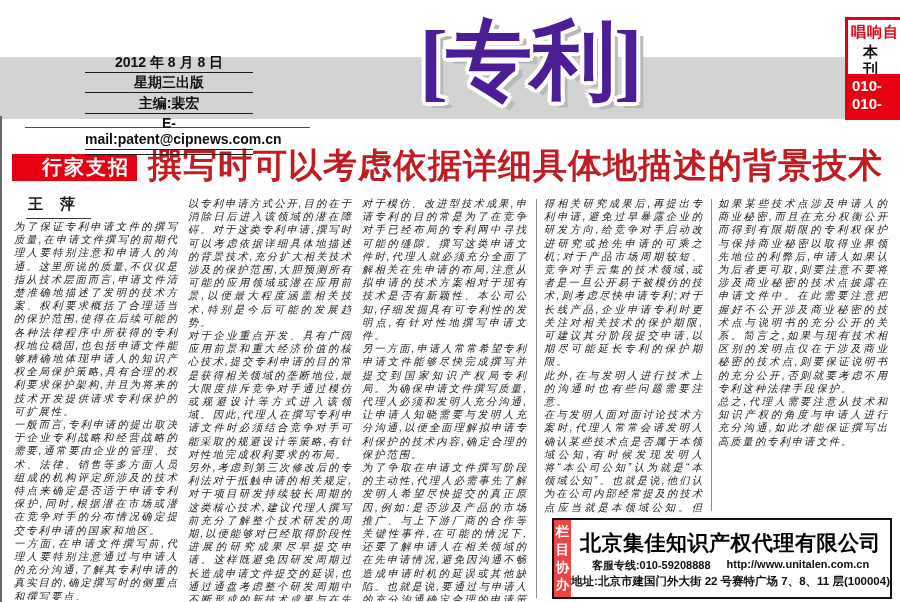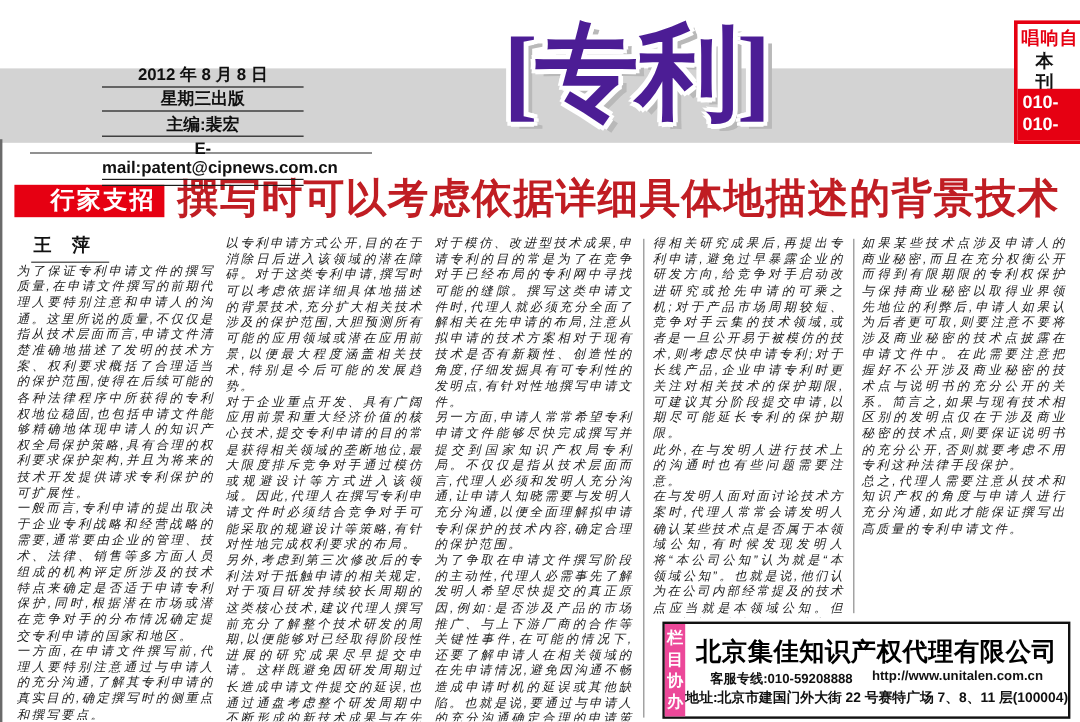--- a/index.html
+++ b/index.html
@@ -47,21 +47,21 @@
   #col3{left:362px;width:166px;height:404px;}
   #col4{left:544px;width:160px;height:318px;}
   #col5{left:718px;width:171px;height:318px;}
   .vrule{position:absolute;width:1px;background:#8d8d8d;}
   #vr1{left:536px;top:199px;height:399px;}
   #vr2{left:711px;top:199px;height:312px;}
 
   
   .sponsor{position:absolute;left:552px;top:518px;width:340px;height:81px;background:#fff;
            border:2.5px solid #111;box-sizing:border-box;display:flex;}
-  .sponsor-strip{width:26px;background:#ec4899;color:#fff;display:flex;align-items:center;
+  .sponsor-strip{width:26px;background:#ef4444;color:#fff;display:flex;align-items:center;
            justify-content:center;font-weight:bold;font-size:13.5px;}
   .sponsor-strip span{display:block;width:1em;line-height:1.3;word-break:break-all;text-align:center;}
   .sponsor-body{flex:1;display:flex;flex-direction:column;align-items:center;justify-content:center;gap:1px;}
   .sponsor-company{font-size:21px;font-weight:bold;letter-spacing:0.5px;color:#000;white-space:nowrap;}
   .sponsor-contact{font-size:11px;font-weight:bold;color:#111;display:flex;gap:16px;white-space:nowrap;}
   .sponsor-address{font-size:11.5px;font-weight:bold;color:#111;white-space:nowrap;}
 </style>
 </head>
 <body>
 
@@ -107,22 +107,22 @@
       <p>  一方面,在申请文件撰写前,代理人要特别注意通过与申请人的充分沟通,了解其专利申请的真实目的,确定撰写时的侧重点和撰写要点。</p>
     </div>
   <div id="col2" class="col">
 
   <p>以专利申请方式公开,目的在于消除日后进入该领域的潜在障碍。对于这类专利申请,撰写时可以考虑依据详细具体地描述的背景技术,充分扩大相关技术涉及的保护范围,大胆预测所有可能的应用领域或潜在应用前景,以便最大程度涵盖相关技术,特别是今后可能的发展趋势。</p>
       <p>  对于企业重点开发、具有广阔应用前景和重大经济价值的核心技术,提交专利申请的目的常是获得相关领域的垄断地位,最大限度排斥竞争对手通过模仿或规避设计等方式进入该领域。因此,代理人在撰写专利申请文件时必须结合竞争对手可能采取的规避设计等策略,有针对性地完成权利要求的布局。</p>
       <p>  另外,考虑到第三次修改后的专利法对于抵触申请的相关规定,对于项目研发持续较长周期的这类核心技术,建议代理人撰写前充分了解整个技术研发的周期,以便能够对已经取得阶段性进展的研究成果尽早提交申请。这样既避免因研发周期过长造成申请文件提交的延误,也通过通盘考虑整个研发周期中不断形成的新技术成果与在先申请披露内容的关系,确保不对改进或升级技术的专利保护形成障碍。</p>
     </div>
   <div id="col3" class="col">
 
-  <p>  对于模仿、改进型技术成果,申请专利的目的常是为了在竞争对手已经布局的专利网中寻找可能的缝隙。撰写这类申请文件时,代理人就必须充分全面了解相关在先申请的布局,注意从拟申请的技术方案相对于现有技术是否有新颖性、创造性的角度,仔细发掘具有可专利性的发明点,有针对性地撰写申请文件。</p>
-      <p>  另一方面,申请人常常希望专利申请文件能够尽快完成撰写并提交到国家知识产权局专利局。不仅仅是指从技术层面而言,代理人必须和发明人充分沟通,让申请人知晓需要与发明人充分沟通,以便全面理解拟申请专利保护的技术内容,确定合理的保护范围。</p>
+  <p>  对于模仿、改进型技术成果,申请专利的目的常是为了在竞争对手已经布局的专利网中寻找可能的缝隙。撰写这类申请文件时,代理人就必须充分全面了解相关在先申请的布局,注意从拟申请的技术方案相对于现有技术是否有新颖性、本公司公知,仔细发掘具有可专利性的发明点,有针对性地撰写申请文件。</p>
+      <p>  另一方面,申请人常常希望专利申请文件能够尽快完成撰写并提交到国家知识产权局专利局。为确保申请文件撰写质量,代理人必须和发明人充分沟通,让申请人知晓需要与发明人充分沟通,以便全面理解拟申请专利保护的技术内容,确定合理的保护范围。</p>
       <p>  为了争取在申请文件撰写阶段的主动性,代理人必需事先了解发明人希望尽快提交的真正原因,例如:是否涉及产品的市场推广、与上下游厂商的合作等关键性事件,在可能的情况下,还要了解申请人在相关领域的在先申请情况,避免因沟通不畅造成申请时机的延误或其他缺陷。也就是说,要通过与申请人的充分沟通确定合理的申请策略和申请时机。</p>
     </div>
   <div id="col4" class="col">
 
   <p>得相关研究成果后,再提出专利申请,避免过早暴露企业的研发方向,给竞争对手启动改进研究或抢先申请的可乘之机;对于产品市场周期较短、竞争对手云集的技术领域,或者是一旦公开易于被模仿的技术,则考虑尽快申请专利;对于长线产品,企业申请专利时更关注对相关技术的保护期限,可建议其分阶段提交申请,以期尽可能延长专利的保护期限。</p>
       <p>  此外,在与发明人进行技术上的沟通时也有些问题需要注意。</p>
       <p>  在与发明人面对面讨论技术方案时,代理人常常会请发明人确认某些技术点是否属于本领域公知,有时候发现发明人将“本公司公知”认为就是“本领域公知”。也就是说,他们认为在公司内部经常提及的技术点应当就是本领域公知。但是,这些技术点往往是内部正在研发的课题,因而经常被提及,正是需要专利保护的重要客体。因此,如果在这点上不加</p>
     </div>
   <div id="col5" class="col">
 

